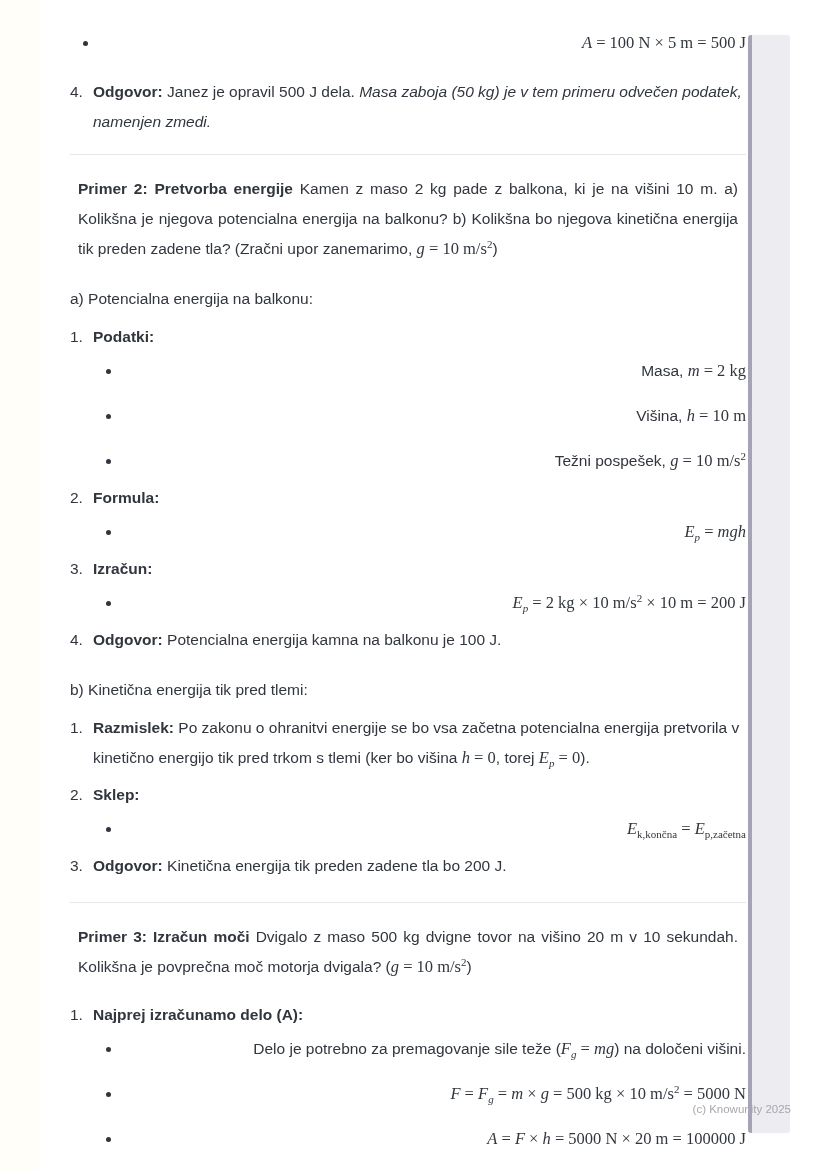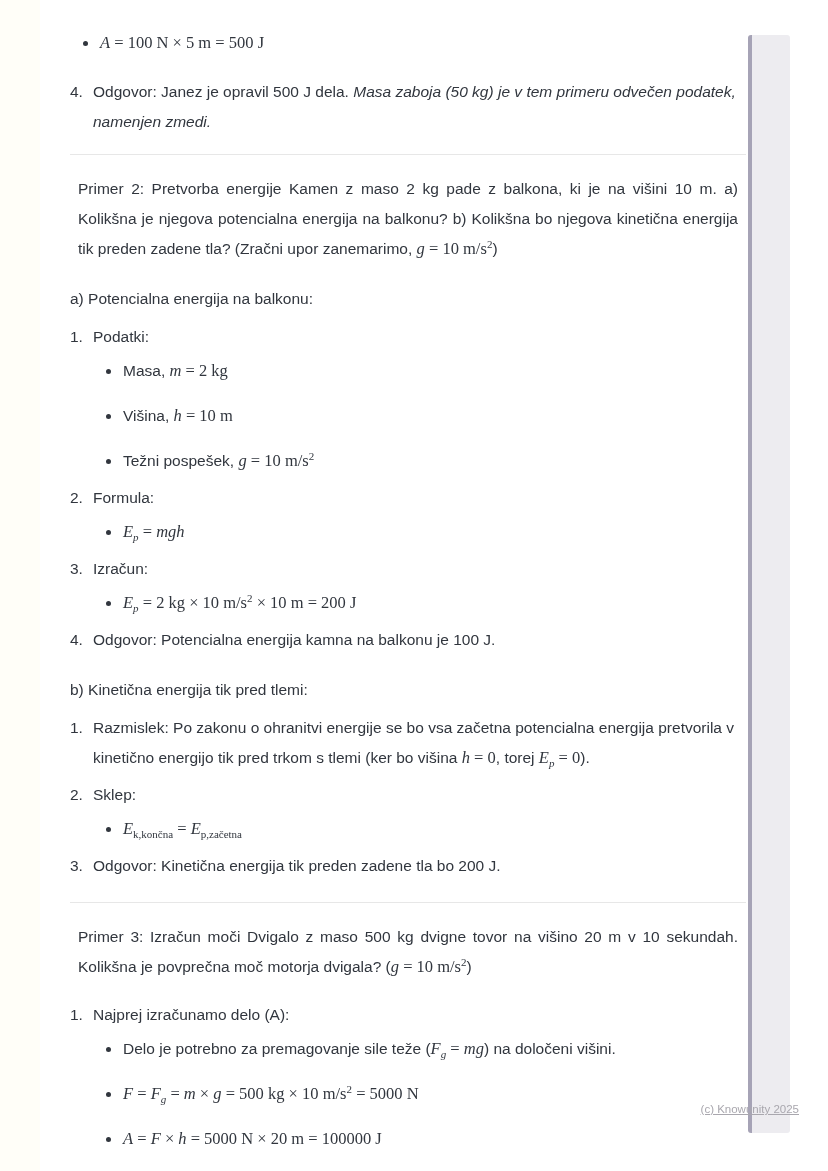--- a/index.html
+++ b/index.html
@@ -14,54 +14,54 @@
     font-family:"Liberation Sans",sans-serif;
     color:var(--text);
   }
   .paper{position:absolute;left:40px;top:0;right:0;bottom:0;background:var(--paper);}
   .content{
     position:absolute;left:70px;top:0;width:676px;
     font-size:15.5px;line-height:30px;padding-top:28px;
   }
   
   .tn{}
-  .tb{font-weight:400;}
+  .tb{font-weight:700;}
   .ti{font-style:italic;}
   .tm{font-family:"Liberation Serif","DejaVu Serif",serif;font-size:16.5px;}
   .tmi{font-family:"Liberation Serif","DejaVu Serif",serif;font-size:16.5px;font-style:italic;}
   sup.tsup{font-family:"Liberation Serif","DejaVu Serif",serif;font-size:11px;line-height:0;vertical-align:super;}
   sub.tsub{font-family:"Liberation Serif","DejaVu Serif",serif;font-size:11px;line-height:0;vertical-align:sub;}
   sub.tsubi{font-style:italic;}
   
   .para{margin:8px;text-align:justify;}
   .rule{border:none;border-top:1px solid var(--rule);margin:17px 0 19px 0;height:0;}
   .sec-heading{font-weight:400;margin:20px 0 8px 0;}
   .nitem{display:flex;margin-top:7px;align-items:flex-start;}
   .nitem .num{flex:0 0 23px;}
   .nitem-body{flex:1 1 auto;min-width:0;}
-  .blist{list-style:none;margin:4px 0 0 0;padding:0 0 0 10px;}
+  .blist{list-style:none;margin:4px 0 0 0;padding:0 0 0 10px;text-align:right;}
   .blist.first{margin-top:0;}
   .blist li{display:flex;align-items:flex-start;}
   .blist li + li{margin-top:15px;}
   .dot{flex:0 0 20px;position:relative;height:30px;}
   .dot::before{
     content:"";position:absolute;left:3px;top:13px;width:5px;height:5px;
     border-radius:50%;background:var(--text);
   }
   .li-text{flex:1 1 auto;min-width:0;}
   
   .scrollbar{
     position:absolute;left:748px;top:35px;width:42px;height:1098px;
     background:var(--scroll_track);
     border-left:4px solid var(--scroll_thumb_edge);
     border-radius:3px;z-index:3;
   }
   .watermark{
-    position:absolute;right:29px;top:1101px;z-index:4;
-    font-size:11.5px;line-height:16px;color:var(--watermark);text-decoration:underline;
+    position:absolute;right:37px;top:1101px;z-index:4;
+    font-size:11.5px;line-height:16px;color:var(--watermark);
   }
 </style>
 </head>
 <body>
 
 <div class="paper"></div>
 
 <div class="content">
 
   <ul class="blist first">

